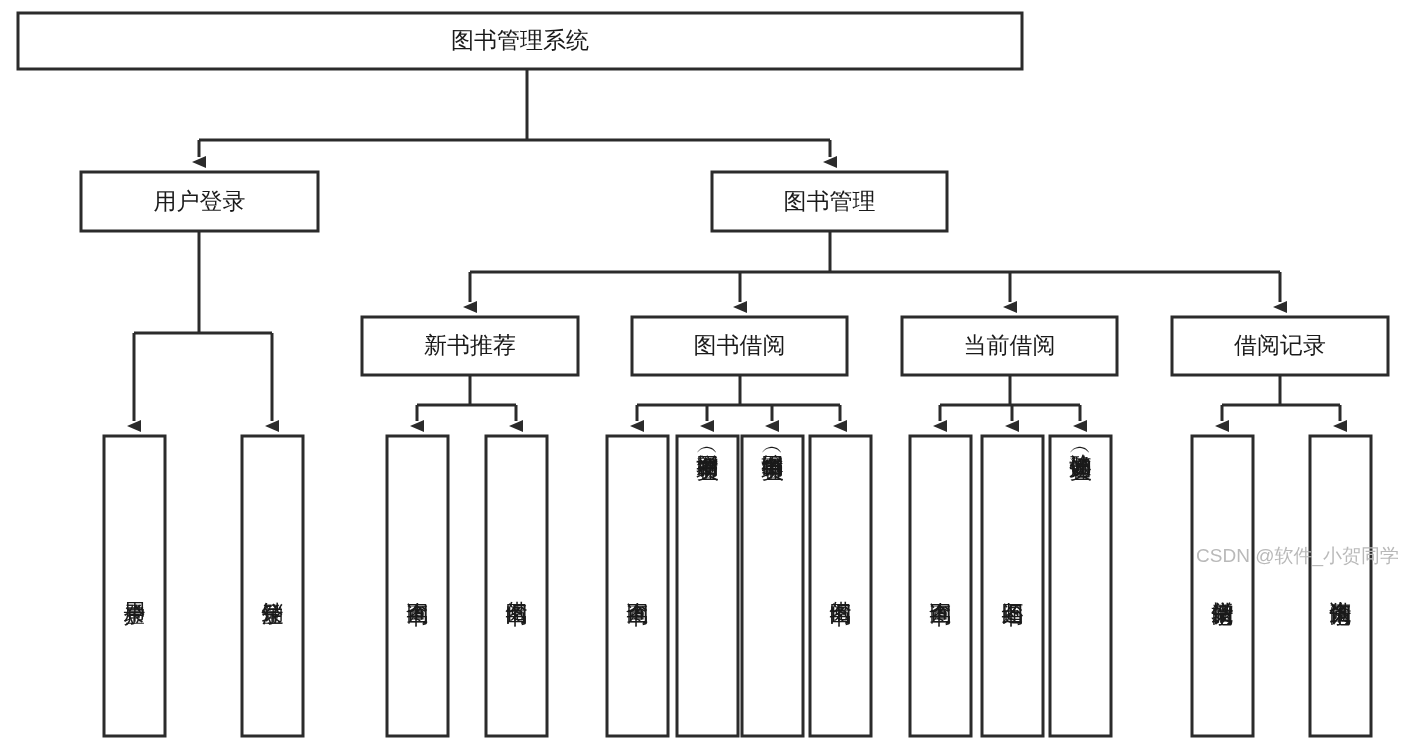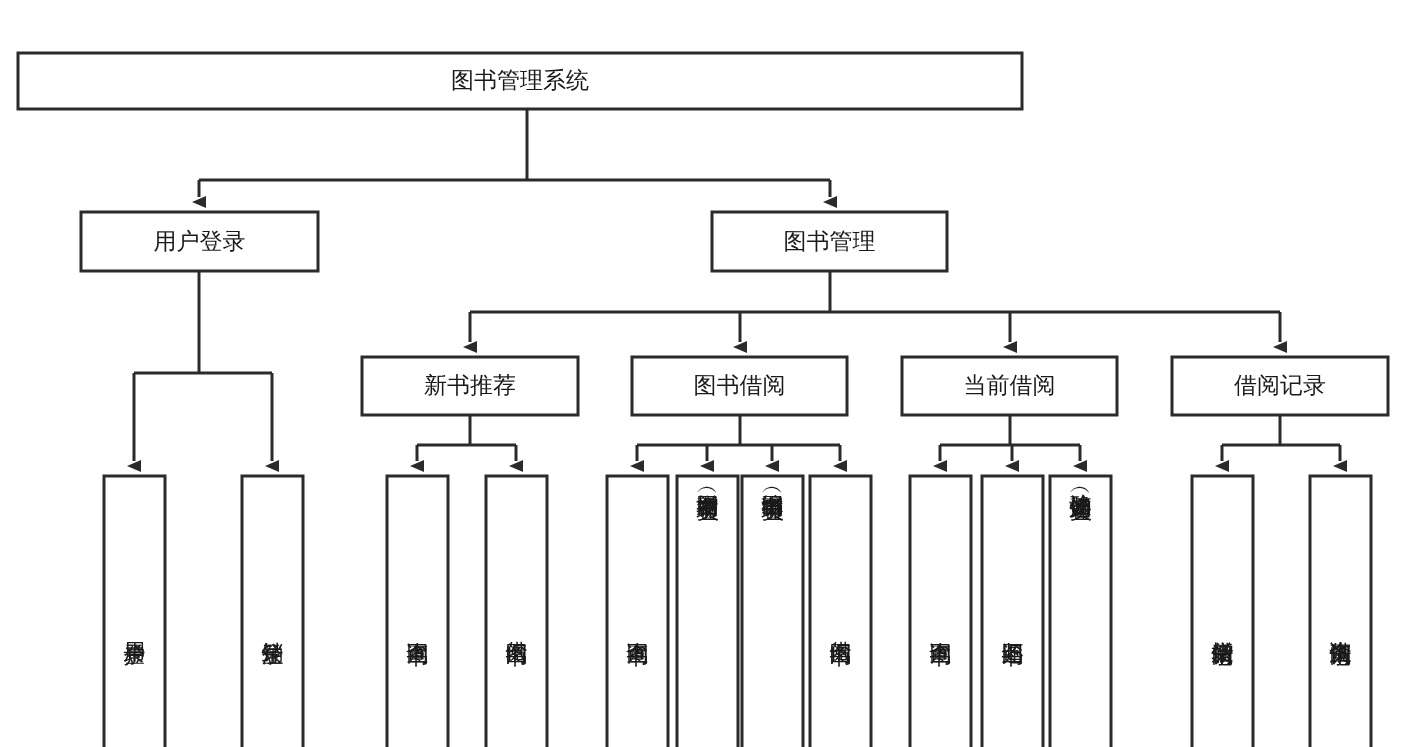--- a/index.html
+++ b/index.html
@@ -11,21 +11,20 @@
     width: 1405px;
     height: 747px;
     font-family: "Liberation Sans", "DejaVu Sans", sans-serif;
     overflow: hidden;
   }
   #diagram-root {
     position: relative;
     width: 1405px;
     height: 573px;
     background: #ffffff;
-    margin-top: 40px;
   }
   svg.diagram-canvas {
     position: absolute;
     top: 0;
     left: 0;
     width: 1405px;
     height: 747px;
     display: block;
   }
   .node-box {
@@ -195,13 +194,14 @@
         <span class="leaf-label align-top">确认归还（管理员）</span>
       </div>
       <div class="leaf-label-wrap" style="left: 1192px; top: 436px; width: 61px; height: 300px;">
         <span class="leaf-label">新增借阅记录</span>
       </div>
       <div class="leaf-label-wrap" style="left: 1310px; top: 436px; width: 61px; height: 300px;">
         <span class="leaf-label">查询借阅记录</span>
       </div>
     </div>
 
+  <div class="watermark">CSDN @软件_小贺同学</div>
 </div>
 
 </body></html>

